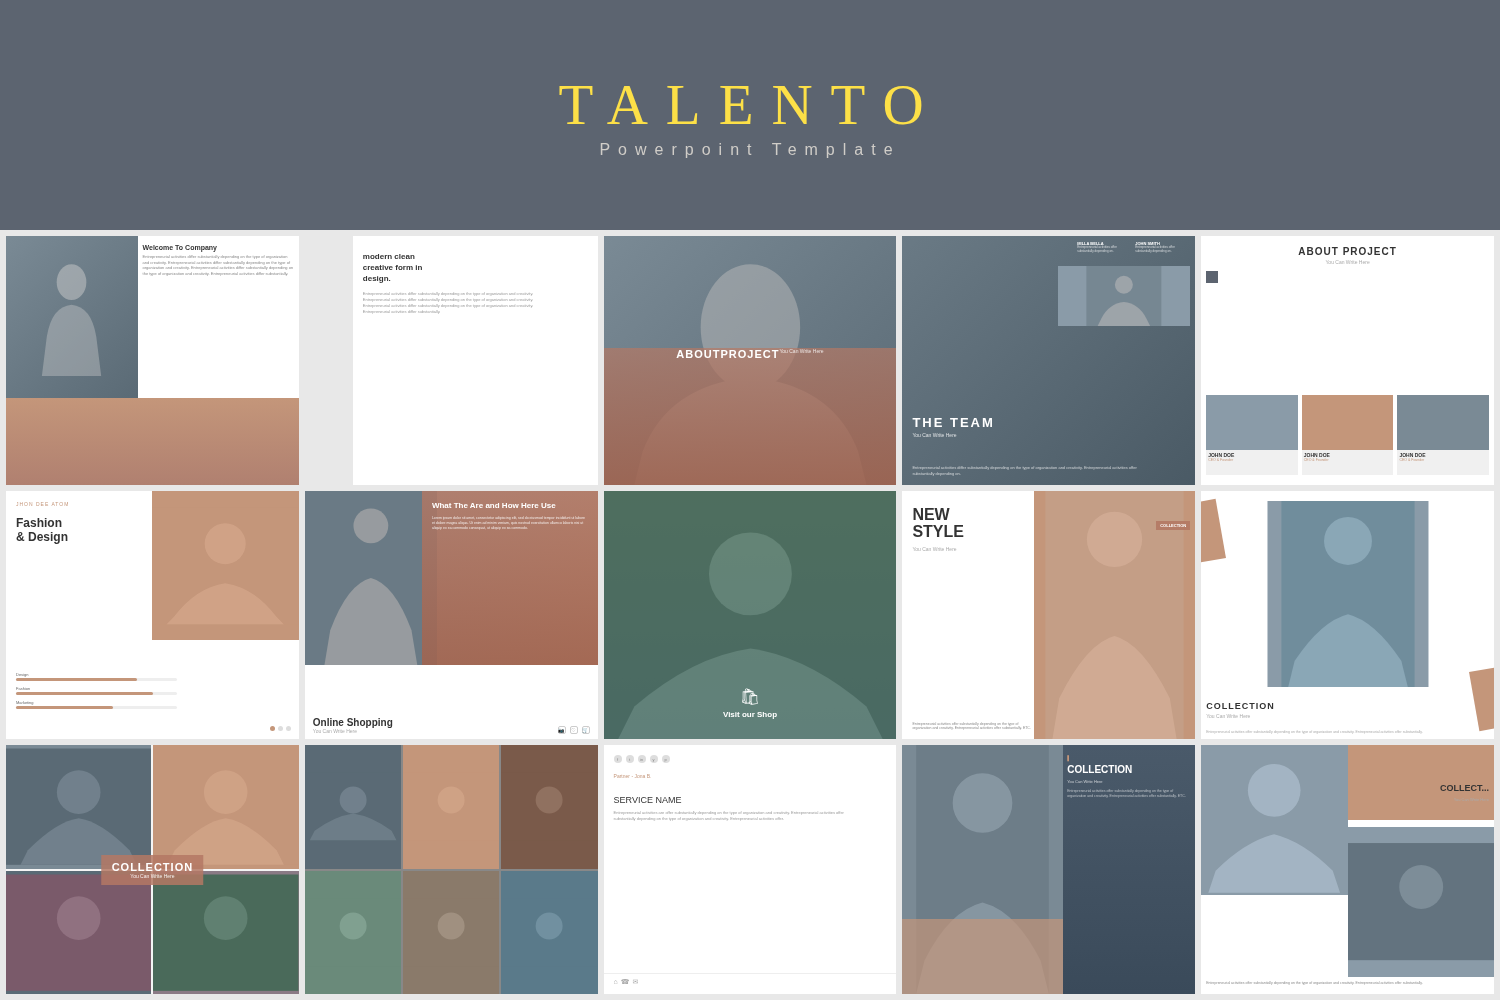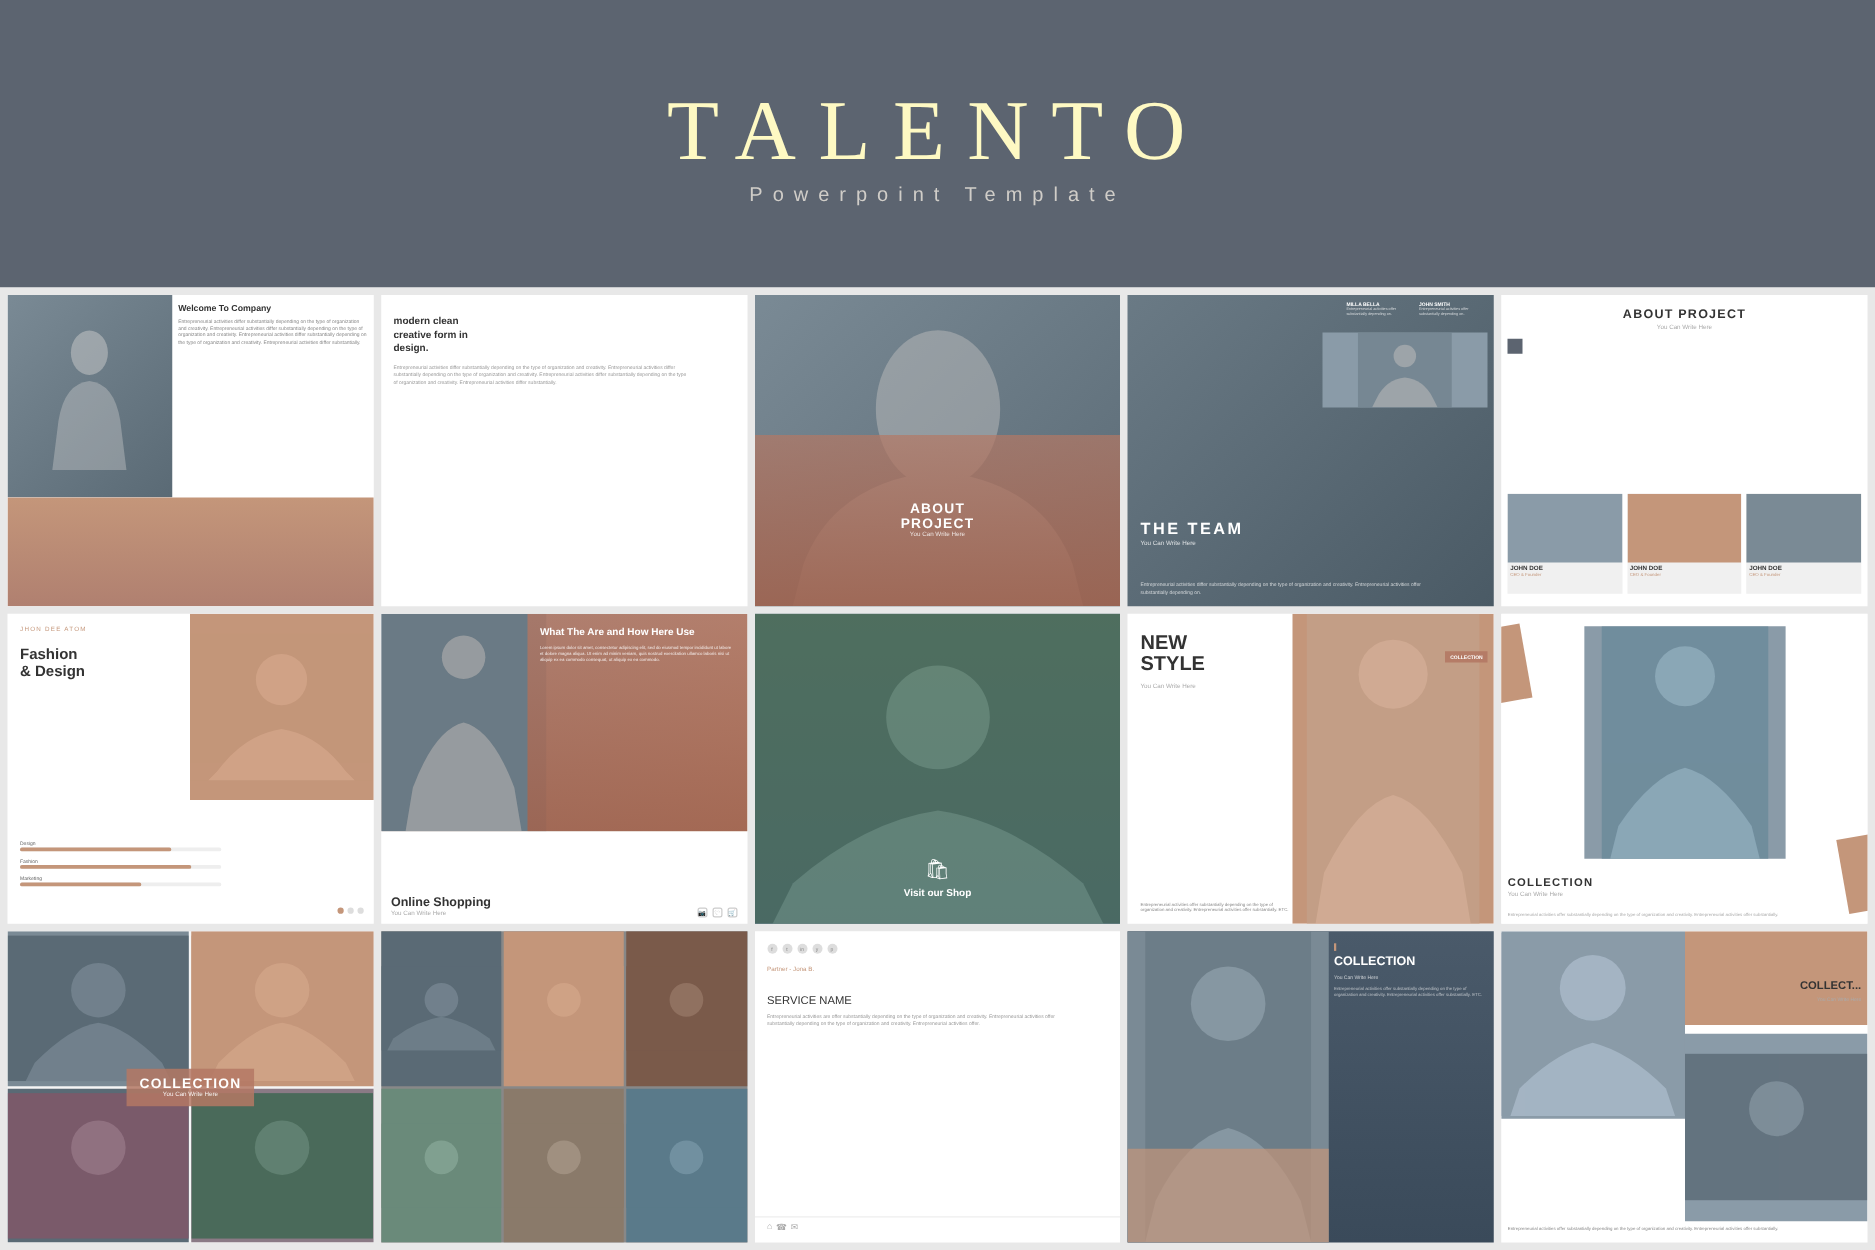--- a/index.html
+++ b/index.html
@@ -15,23 +15,23 @@
     .header {
       background: #5c6470;
       width: 100%;
       height: 230px;
       display: flex;
       flex-direction: column;
       align-items: center;
       justify-content: center;
     }
     .header-title {
-      font-size: 68px;
+      font-size: 57px;
       font-weight: 300;
-      color: #fef9c3;
+      color: #fde047;
       letter-spacing: 18px;
       font-family: Georgia, serif;
     }
     .header-subtitle {
       font-size: 16px;
       color: #d0cdc8;
       letter-spacing: 8px;
       margin-top: 4px;
     }
 
@@ -97,20 +97,21 @@
       bottom: 0;
       left: 0;
       width: 100%;
       height: 35%;
       background: linear-gradient(180deg, #c4967a 0%, #b08070 100%);
     }
 
     
     .slide-2 {
       background: white;
+      margin-left: 48px;
     }
     .slide-2 .top-text {
       position: absolute;
       left: 10px;
       top: 15px;
       font-size: 8px;
       font-weight: bold;
       color: #333;
       line-height: 1.4;
     }
@@ -130,22 +131,22 @@
       position: relative;
     }
     .slide-3 .overlay {
       position: absolute;
       bottom: 0;
       left: 0;
       width: 100%;
       height: 55%;
       background: linear-gradient(180deg, rgba(180,120,100,0.7) 0%, rgba(160,100,80,0.9) 100%);
       display: flex;
-      flex-direction: column;
-      align-items: center;
+      flex-direction: row;
+      align-items: flex-start;
       justify-content: center;
     }
     .slide-3 .about-title {
       font-size: 11px;
       font-weight: bold;
       color: white;
       letter-spacing: 1px;
     }
     .slide-3 .write-here {
       font-size: 5px;

